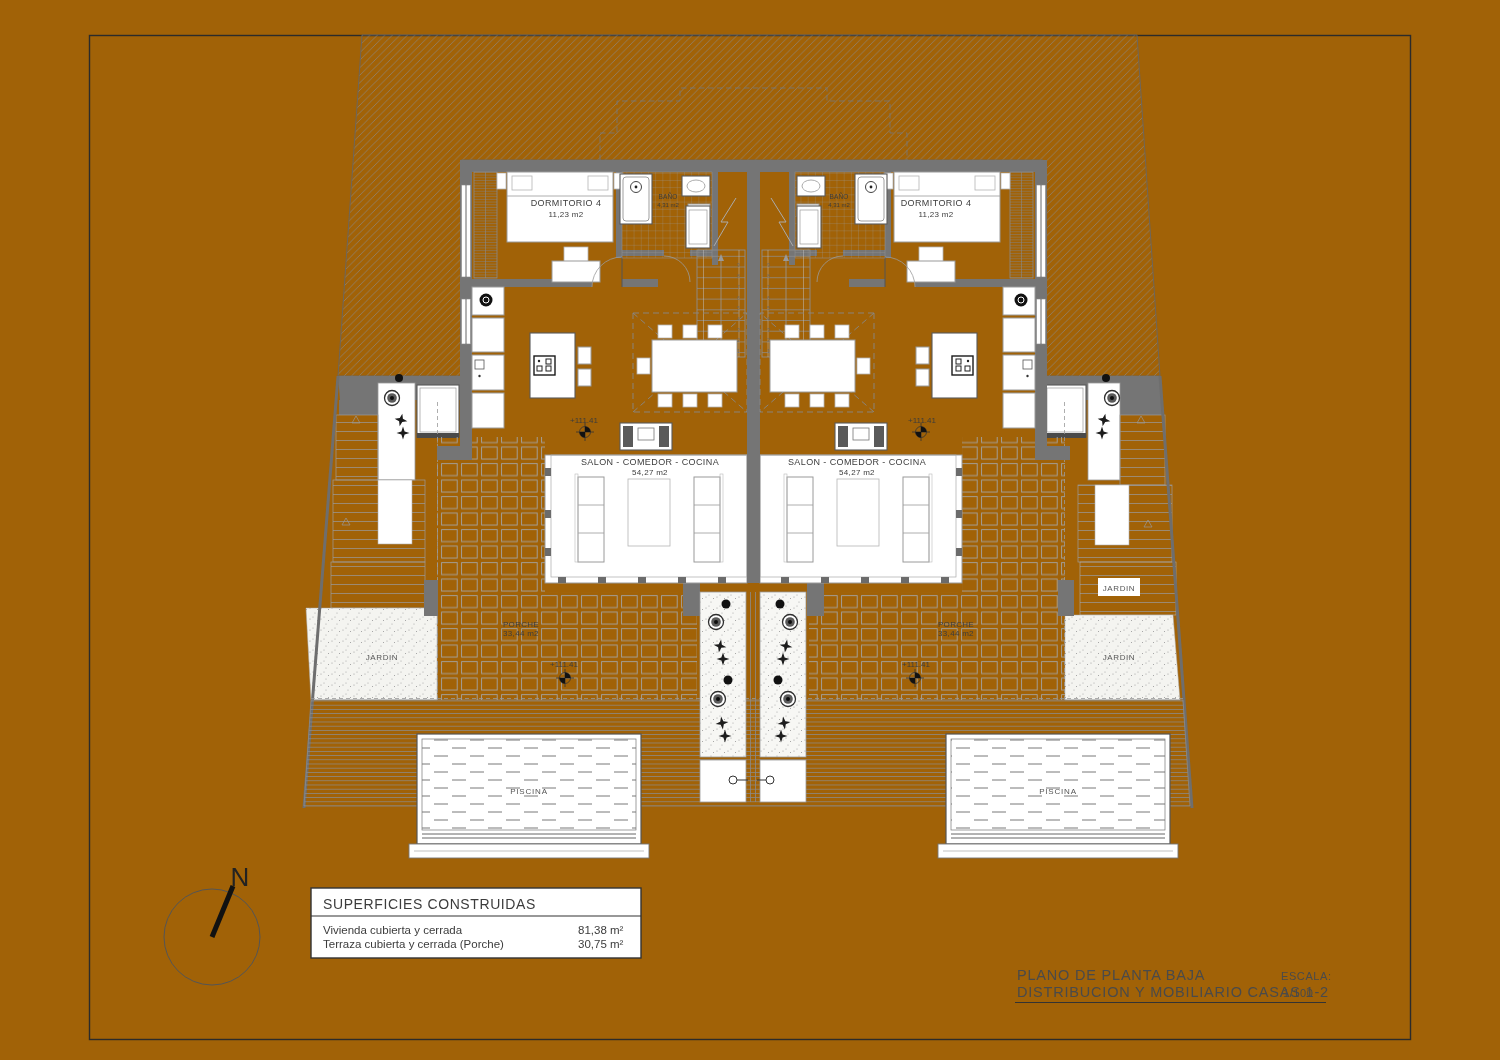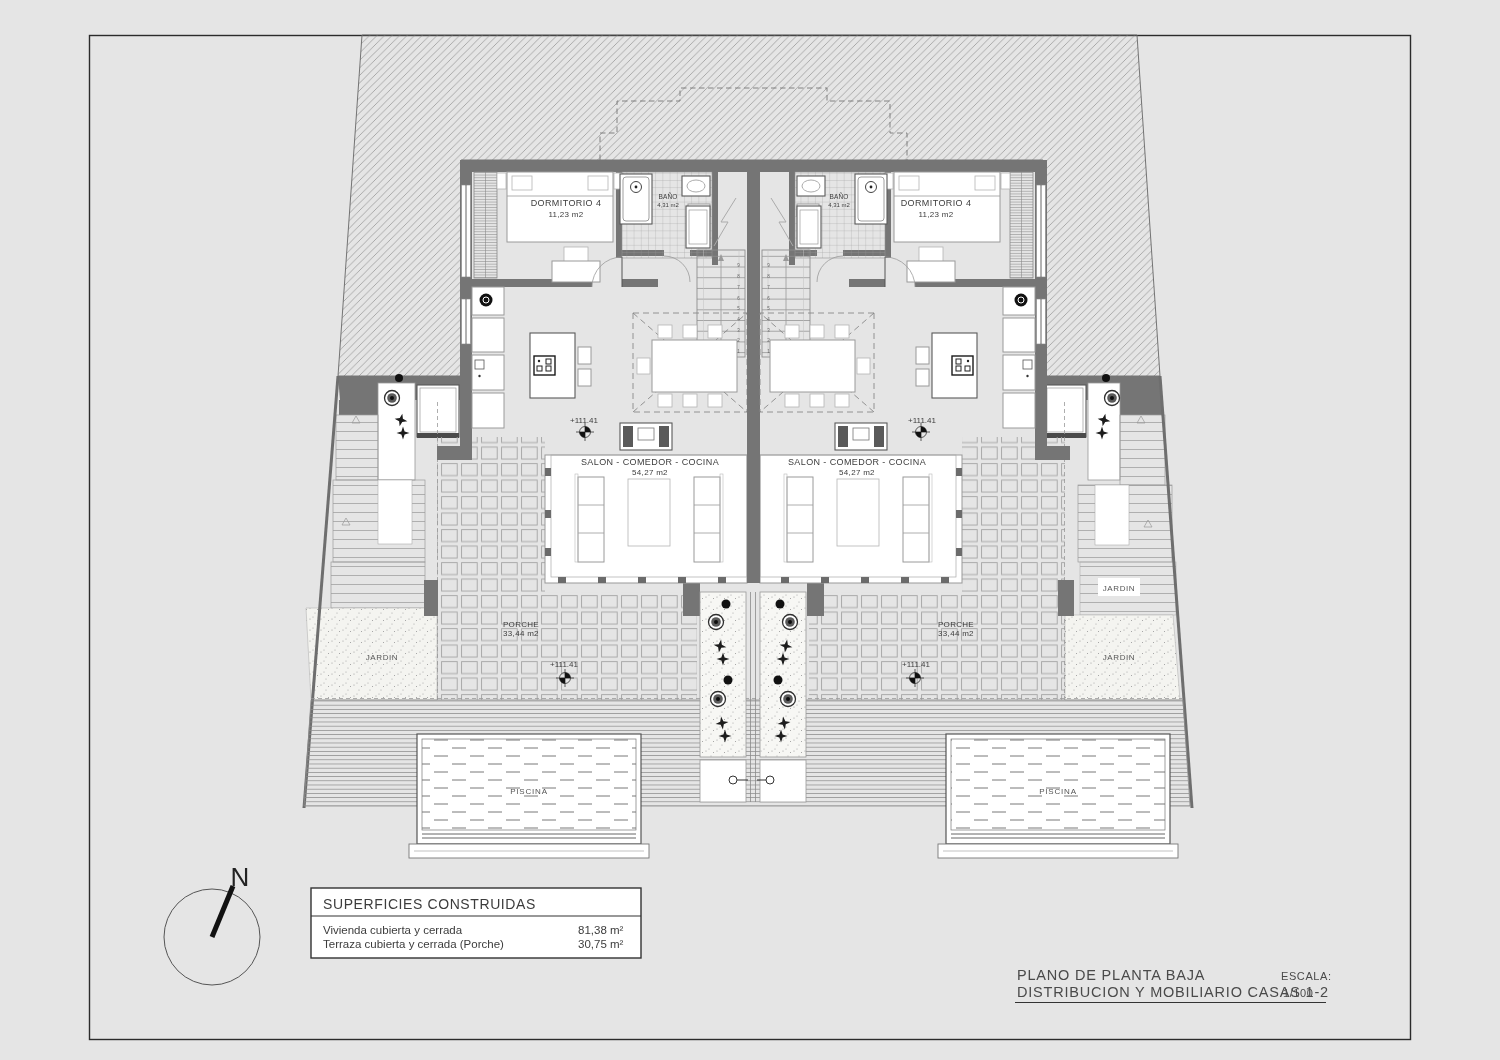--- a/index.html
+++ b/index.html
@@ -1,16 +1,16 @@
 <!DOCTYPE html>
 <html><head>
 <meta charset="utf-8">
 <style>
   html,body{margin:0;padding:0;background:#fff;}
-  .page{width:1500px;height:1060px;position:relative;background:#e5e5e5;overflow:hidden;}
+  .page{width:1500px;height:1060px;position:relative;background:#a16207;overflow:hidden;}
   svg{display:block;}
   text{font-family:"Liberation Sans","DejaVu Sans",sans-serif;fill:#3c3c3c;}
   .tRoom{font-size:9px;letter-spacing:.4px;text-anchor:middle;}
   .tArea{font-size:8px;letter-spacing:.3px;text-anchor:middle;}
   .tTiny{font-size:6.5px;letter-spacing:.2px;text-anchor:middle;}
   .tTiny2{font-size:6px;text-anchor:middle;}
   .tLvl{font-size:8px;text-anchor:middle;}
   .tJar{font-size:8px;letter-spacing:.6px;text-anchor:middle;fill:#555;}
   .tPis{font-size:8px;letter-spacing:.8px;text-anchor:middle;fill:#555;}
   .tStair{font-size:4.5px;text-anchor:middle;fill:#666;}

